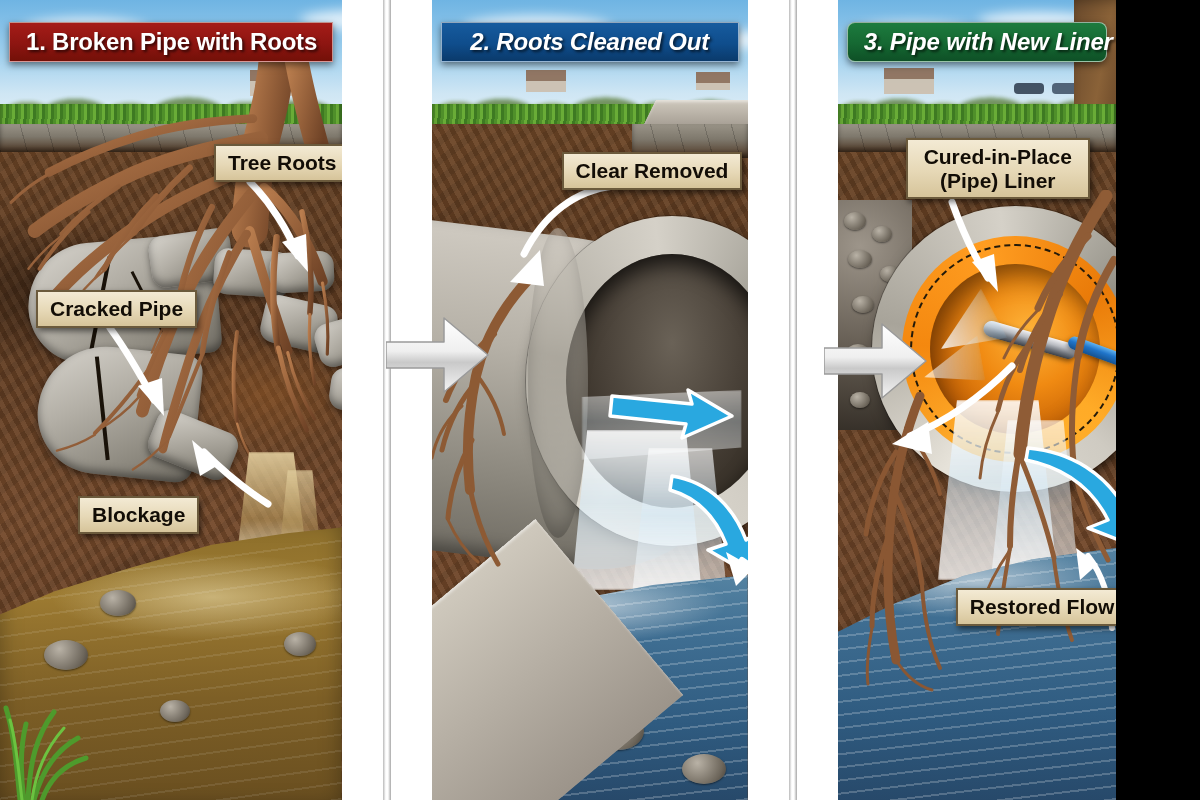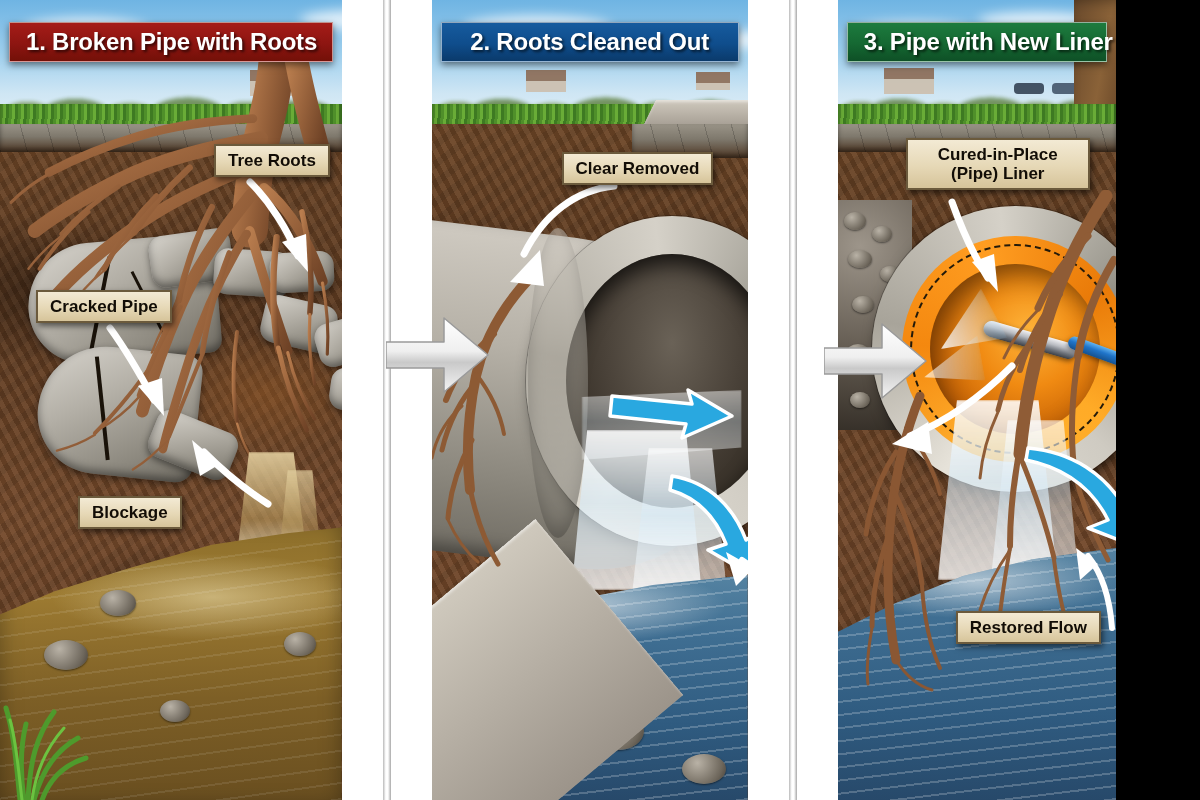--- a/index.html
+++ b/index.html
@@ -149,29 +149,29 @@
 
   
   .banner{ position:absolute; left:9px; right:9px; top:22px; height:40px;
     display:flex; align-items:center; padding:0 16px; z-index:25;
     border:1px solid rgba(255,255,255,.55);
     box-shadow:0 3px 7px rgba(0,0,0,.5); }
   .banner span{ color:#fff; font-size:24px; font-weight:bold; letter-spacing:-.2px;
     text-shadow:2px 2px 3px rgba(0,0,0,.65); white-space:nowrap; }
   #banner-1{ background:linear-gradient(180deg,#a51c18 0%,#8d1511 55%,#731008 100%); }
   #banner-2{ background:linear-gradient(180deg,#165b9e 0%,#0f4d8c 55%,#0a3a6b 100%); }
-  #banner-3{ background:linear-gradient(180deg,#1d7b3e 0%,#156832 55%,#0e5026 100%); }
-  #banner-2 span, #banner-3 span{ margin:4px auto; }
+  #banner-3{ background:linear-gradient(180deg,#1d7b3e 0%,#156832 55%,#0e5026 100%);border-radius:8px; }
+  #banner-2 span, #banner-3 span{ margin:4px auto;font-style:italic; }
 
   
   .label{ position:absolute; z-index:22;
     padding:5px 12px; border:2px solid #6b5a3c;
     background:linear-gradient(180deg,#f3ead4 0%,#e6d8b6 55%,#d6c49a 100%);
     box-shadow:2px 3px 6px rgba(0,0,0,.55);
-    color:#120d06; font-size:17px; font-weight:bold; line-height:1.12;
+    color:#120d06; font-size:21px; font-weight:bold; line-height:1.12;
     white-space:nowrap; text-align:center; }
   .label.two-line{ white-space:normal; }
   .label.light{ background:linear-gradient(180deg,#ffffff 0%,#eef2f6 55%,#d9e2ea 100%);
     border-color:#8d9aa6; color:#14316b; }
 
   
   .callout-arrow{ position:absolute; z-index:21; pointer-events:none; }
 
   
   .flow-arrow{ position:absolute; z-index:20; pointer-events:none; }
@@ -486,21 +486,21 @@
     </svg>
     <svg class="callout-arrow" style="left:222px;top:548px;width:90px;height:90px;" viewBox="0 0 90 90">
       <path d="M52 80 C50 52 44 28 28 8" stroke="#fff" stroke-width="6" fill="none" stroke-linecap="round"></path>
       <path d="M38 16 L16 0 L20 32 Z" fill="#fff"></path>
     </svg>
 
     <div class="label two-line" style="left:68px;top:138px;width:184px;text-align:center;">
       <div>Cured-in-Place</div>
       <div>(Pipe) Liner</div>
     </div>
-    <div class="label" style="left:118px;top:611px;">
+    <div class="label" style="left:118px;top:588px;">
       <span>Restored Flow</span>
     </div>
   </div>
 
   <svg class="step-arrow" style="left:386px;top:312px;width:104px;height:86px;" viewBox="0 0 104 86">
     <defs>
       <linearGradient id="sa1" x1="0" y1="0" x2="0" y2="1">
         <stop offset="0%" stop-color="#ffffff"></stop>
           <stop offset="45%" stop-color="#efefef"></stop>
         <stop offset="60%" stop-color="#c9c9c9"></stop>

